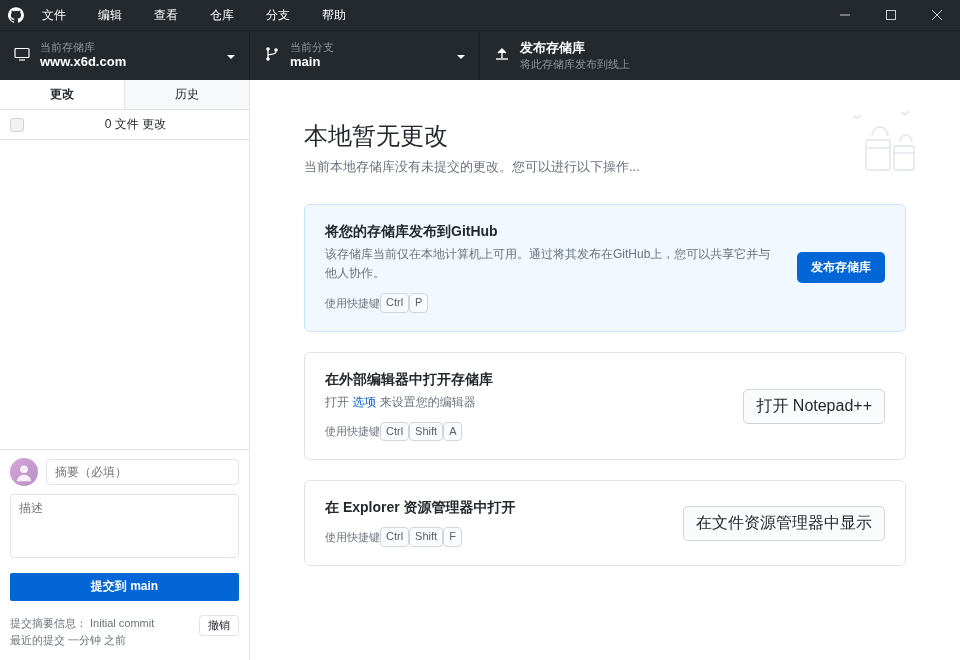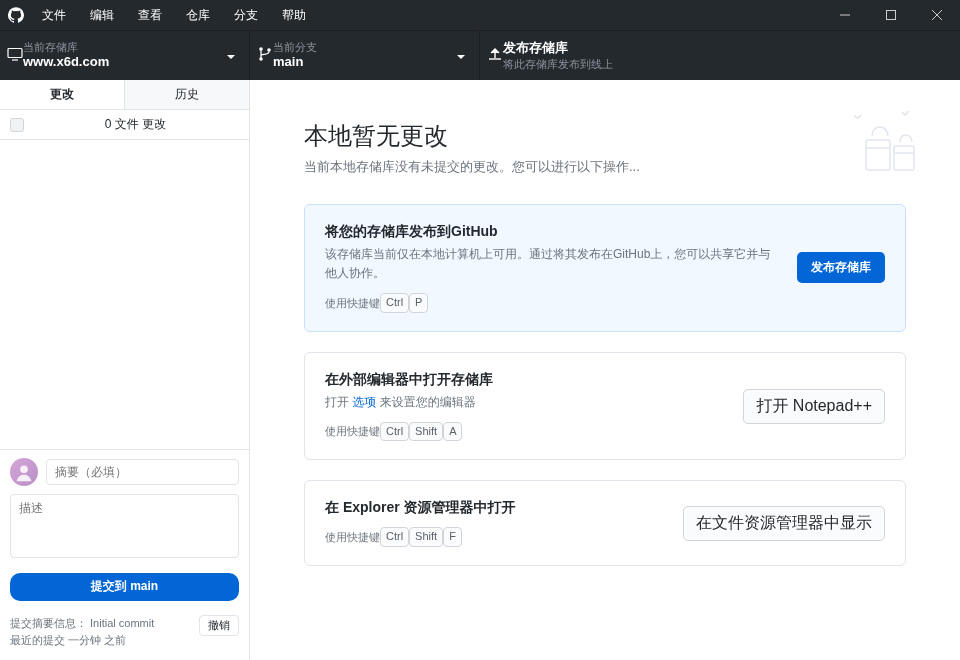--- a/index.html
+++ b/index.html
@@ -19,28 +19,28 @@
     --keycap-bg:#fafbfc;
     --keycap-border:#d1d5da;
   }
   *{box-sizing:border-box;}
   html,body{margin:0;padding:0;width:960px;height:660px;overflow:hidden;
     font-family:-apple-system,BlinkMacSystemFont,"Segoe UI",Helvetica,Arial,sans-serif;
     font-size:12px;color:var(--text);background:#fff;}
   
   .titlebar{height:30px;background:var(--titlebar);display:flex;align-items:center;color:#fff;}
   .titlebar .logo{width:32px;display:flex;align-items:center;justify-content:center;}
-  .titlebar .menu{display:flex;gap:4px;}
+  .titlebar .menu{display:flex;gap:12px;}
   .titlebar .menu-item{padding:0 10px;line-height:30px;cursor:default;font-size:12px;}
   .titlebar .spacer{flex:1;}
   .titlebar .winbtn{width:46px;height:30px;display:flex;align-items:center;justify-content:center;}
   .titlebar .winbtn svg{stroke:#ccc;}
   
   .toolbar{height:50px;background:var(--toolbar);display:flex;border-top:1px solid #1b1f23;}
-  .toolbar .seg{display:flex;align-items:center;padding:0 7px;color:#fff;position:relative;}
+  .toolbar .seg{display:flex;align-items:center;padding:0 14px;color:#fff;gap:10px;position:relative;}
   .toolbar .seg.repo{width:250px;border-right:1px solid #1b1f23;}
   .toolbar .seg.branch{width:230px;border-right:1px solid #1b1f23;}
   .toolbar .seg.publish{flex:1;}
   .toolbar .seg .labels{display:flex;flex-direction:column;line-height:1.3;}
   .toolbar .seg .sub{font-size:11px;color:#8b949e;}
   .toolbar .seg .main{font-size:13px;font-weight:600;}
   .toolbar .seg .caret{position:absolute;right:14px;top:50%;transform:translateY(-50%);}
   .toolbar svg{fill:#fff;}
   
   .body{display:flex;height:calc(660px - 30px - 50px);}
@@ -61,21 +61,21 @@
   
   .changes-list{flex:1;}
   
   .commit-area{border-top:1px solid var(--border);background:#fff;}
   .commit-row{display:flex;align-items:center;padding:8px 10px;gap:8px;}
   .avatar{width:28px;height:28px;border-radius:50%;background:linear-gradient(135deg,#d5a6d8 0%,#b98fc7 100%);flex:none;display:flex;align-items:center;justify-content:center;overflow:hidden;}
   .avatar svg{width:22px;height:22px;}
   input.summary,textarea.desc{width:100%;border:1px solid var(--border);border-radius:4px;
     padding:5px 8px;font-family:inherit;font-size:12px;color:var(--text);outline:none;background:#fff;}
   textarea.desc{height:64px;margin:0 10px 8px 10px;width:calc(100% - 20px);resize:none;}
-  .commit-btn{margin:4px 10px 8px 10px;width:calc(100% - 20px);height:28px;border:none;border-radius:10px;
+  .commit-btn{margin:4px 10px 8px 10px;width:calc(100% - 20px);height:28px;border:none;border-radius:2px;
     background:var(--blue-btn);color:#fff;font-size:12px;font-weight:600;cursor:default;}
   .recent{padding:6px 10px 10px 10px;color:var(--text-muted);font-size:11px;line-height:1.6;}
   .recent .undo{float:right;border:1px solid var(--border);border-radius:4px;padding:2px 8px;font-size:11px;background:#fff;color:var(--text);}
   
   h1.nochanges{font-size:24px;font-weight:500;margin:12px 0 6px 0;}
   .subtitle{font-size:13px;color:var(--text-muted);margin-bottom:28px;}
   .card{border:1px solid var(--border);border-radius:6px;padding:18px 20px;margin-bottom:20px;
     display:flex;align-items:flex-start;gap:16px;}
   .card.blue{background:var(--card-blue-bg);border-color:var(--card-blue-border);}
   .card .text{flex:1;}

